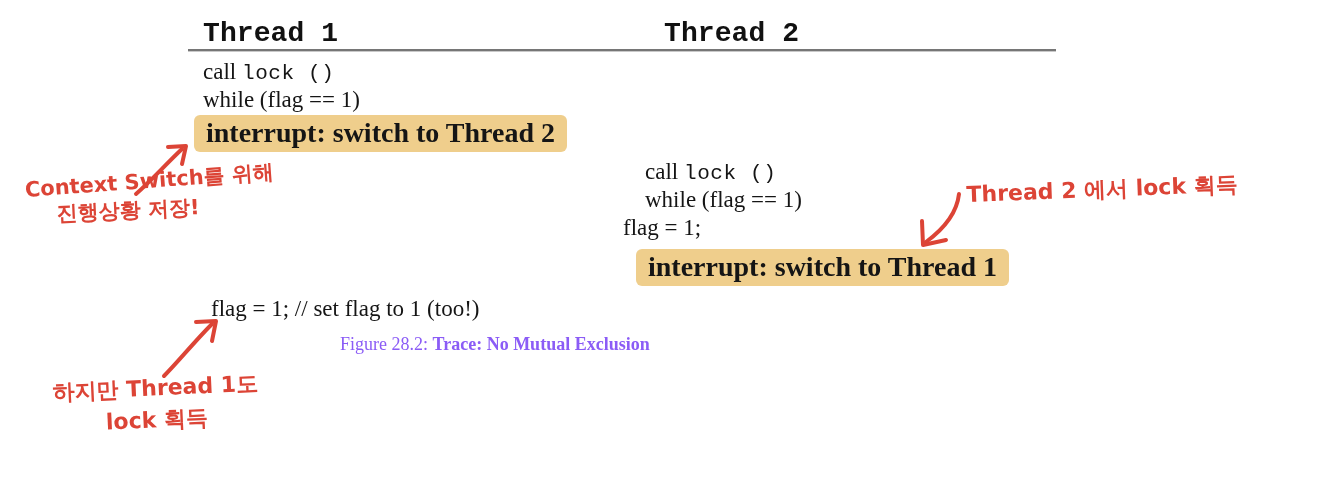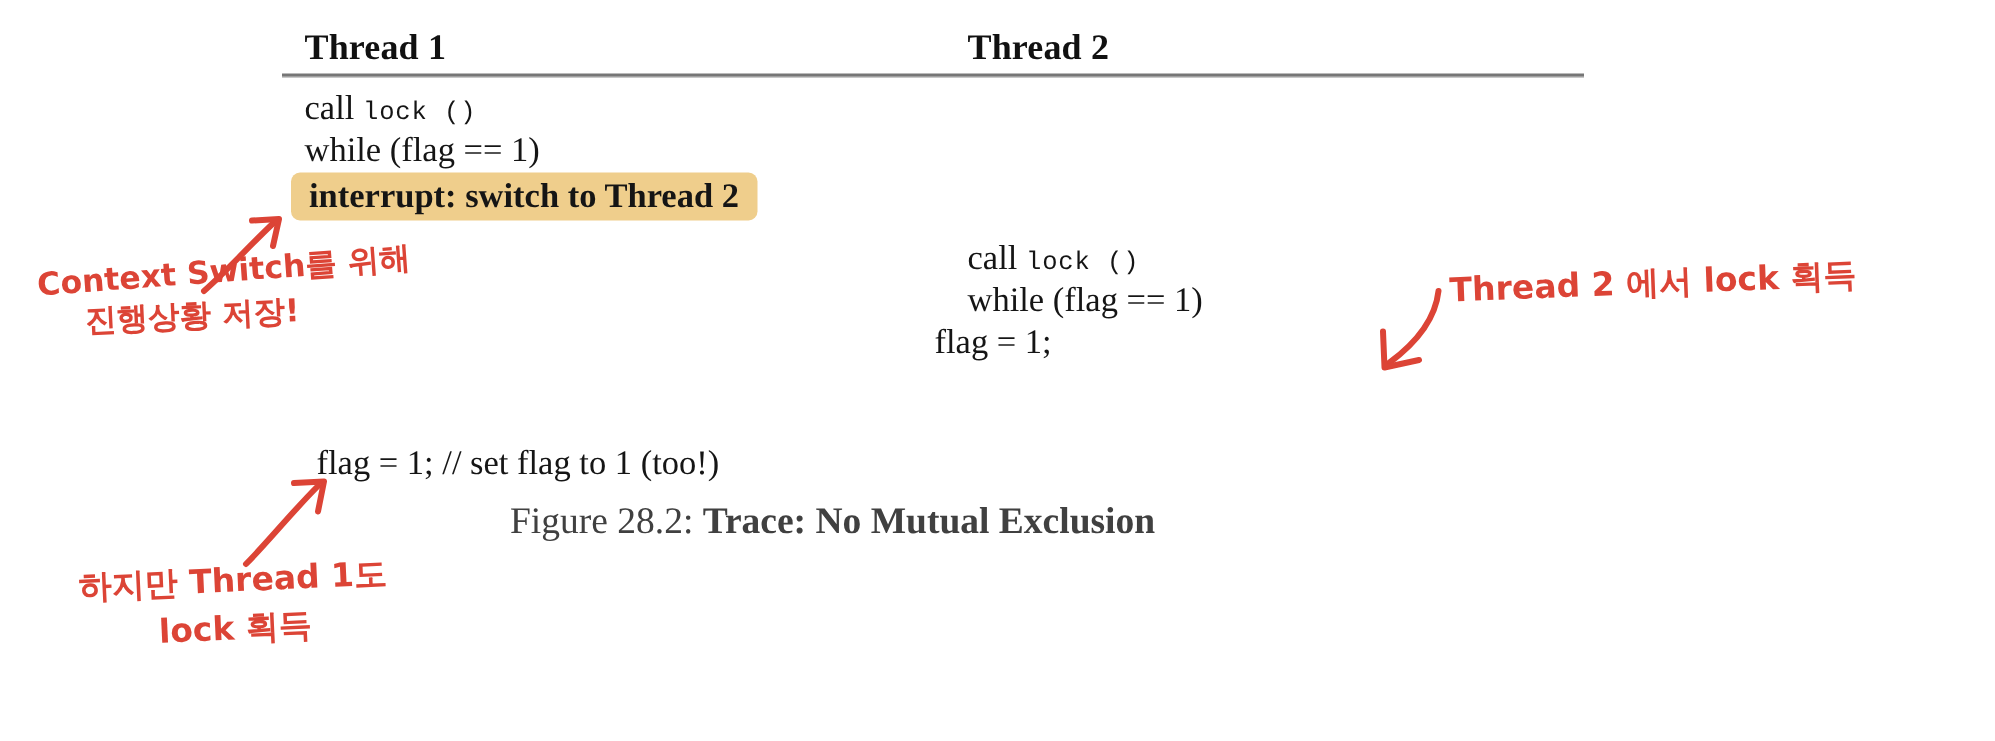--- a/index.html
+++ b/index.html
@@ -18,29 +18,29 @@
   }
 
   #figure-root {
     position: absolute;
     inset: 0;
   }
 
   
   .col-header {
     position: absolute;
-    font-family: Liberation Serif, serif;
+    font-family: Liberation Mono, monospace;
     font-weight: bold;
-    font-size: 24px;
+    font-size: 28px;
     letter-spacing: 0.1px;
     white-space: nowrap;
     line-height: 1;
   }
   #hdr-t1 { left: 203px; top: 20px; }
-  #hdr-t2 { left: 645px; top: 20px; }
+  #hdr-t2 { left: 664px; top: 20px; }
 
   .rule {
     position: absolute;
     left: 188px;
     top: 49px;
     width: 868px;
     height: 2px;
     background: #767676;
     box-shadow: 0 1px 0 #c9c9c9;
   }
@@ -49,29 +49,29 @@
   .code-line {
     position: absolute;
     font-family: "Liberation Serif", "DejaVu Serif", serif;
     font-size: 23px;
     line-height: 1;
     white-space: nowrap;
     color: #151515;
   }
   .code-line .mono {
     font-family: "Liberation Mono", "DejaVu Sans Mono", monospace;
-    font-size: 17px;
+    font-size: 21px;
     letter-spacing: 0.6px;
   }
 
   .hl {
     position: absolute;
     font-family: "Liberation Serif", "DejaVu Serif", serif;
     font-weight: bold;
-    font-size: 23px;
+    font-size: 28px;
     line-height: 1;
     white-space: nowrap;
     color: #151515;
     background: #efce8c;
     border-radius: 6px;
     padding: 4px 12px 5px 12px;
   }
 
   
   #t1-l1 { left: 203px; top: 60px; }
@@ -83,24 +83,24 @@
   #t2-l1 { left: 645px; top: 160px; }
   #t2-l2 { left: 645px; top: 188px; }
   #t2-l3 { left: 623px; top: 216px; }
   #t2-hl { left: 636px; top: 249px; }
 
   
   #caption {
     position: absolute;
     left: 340px;
     top: 335px;
-    font-size: 25px;
-    line-height: 1;
-    white-space: nowrap;
-    color: #404040;
+    font-size: 18px;
+    line-height: 1;
+    white-space: nowrap;
+    color: #8b5cf6;
   }
   #caption .cap-bold { font-weight: bold; }
 
   
   .hand {
     position: absolute;
     color: #dc4436;
     font-family: "DejaVu Sans", sans-serif;
     font-weight: bold;
     white-space: nowrap;
@@ -168,20 +168,21 @@
   <div class="hl" id="t1-hl">interrupt: switch to Thread 2</div>
 
   <div class="code-line" id="t1-l3">flag = 1; // set flag to 1 (too!)</div>
 
   <div class="code-line" id="t2-l1"><span>call </span><span class="mono">lock ()</span></div>
 
   <div class="code-line" id="t2-l2">while (flag == 1)</div>
 
   <div class="code-line" id="t2-l3">flag = 1;</div>
 
+  <div class="hl" id="t2-hl">interrupt: switch to Thread 1</div>
 
   <div id="caption"><span>Figure 28.2: </span><span class="cap-bold">Trace: No Mutual Exclusion</span></div>
 
   <svg class="arrow-svg" id="arrow-left" width="70" height="58" viewBox="0 0 70 58">
     <path d="M4 52 C 20 38, 34 22, 50 7" stroke="#dc4436" stroke-width="4" fill="none" stroke-linecap="round"></path>
     <path d="M36 5 L54 4 L50 22" stroke="#dc4436" stroke-width="4" fill="none" stroke-linecap="round" stroke-linejoin="round"></path>
   </svg>
 
   <div class="hand" id="ann-left">
     <span class="ln ln1">Context Switch를 위해</span>

